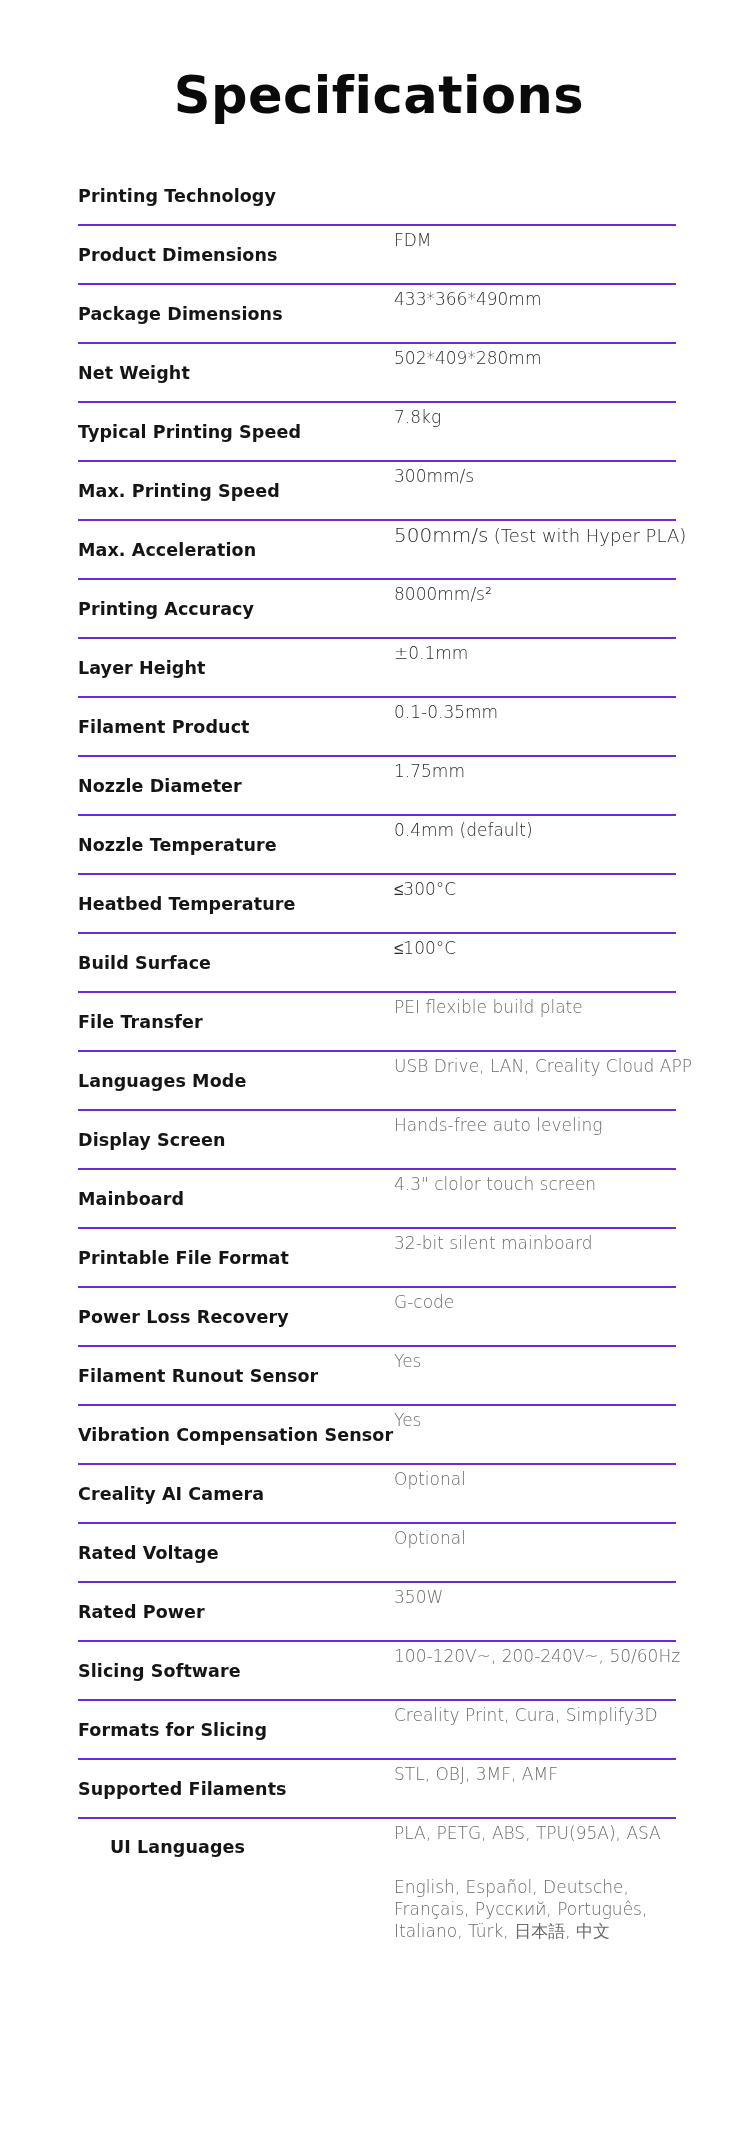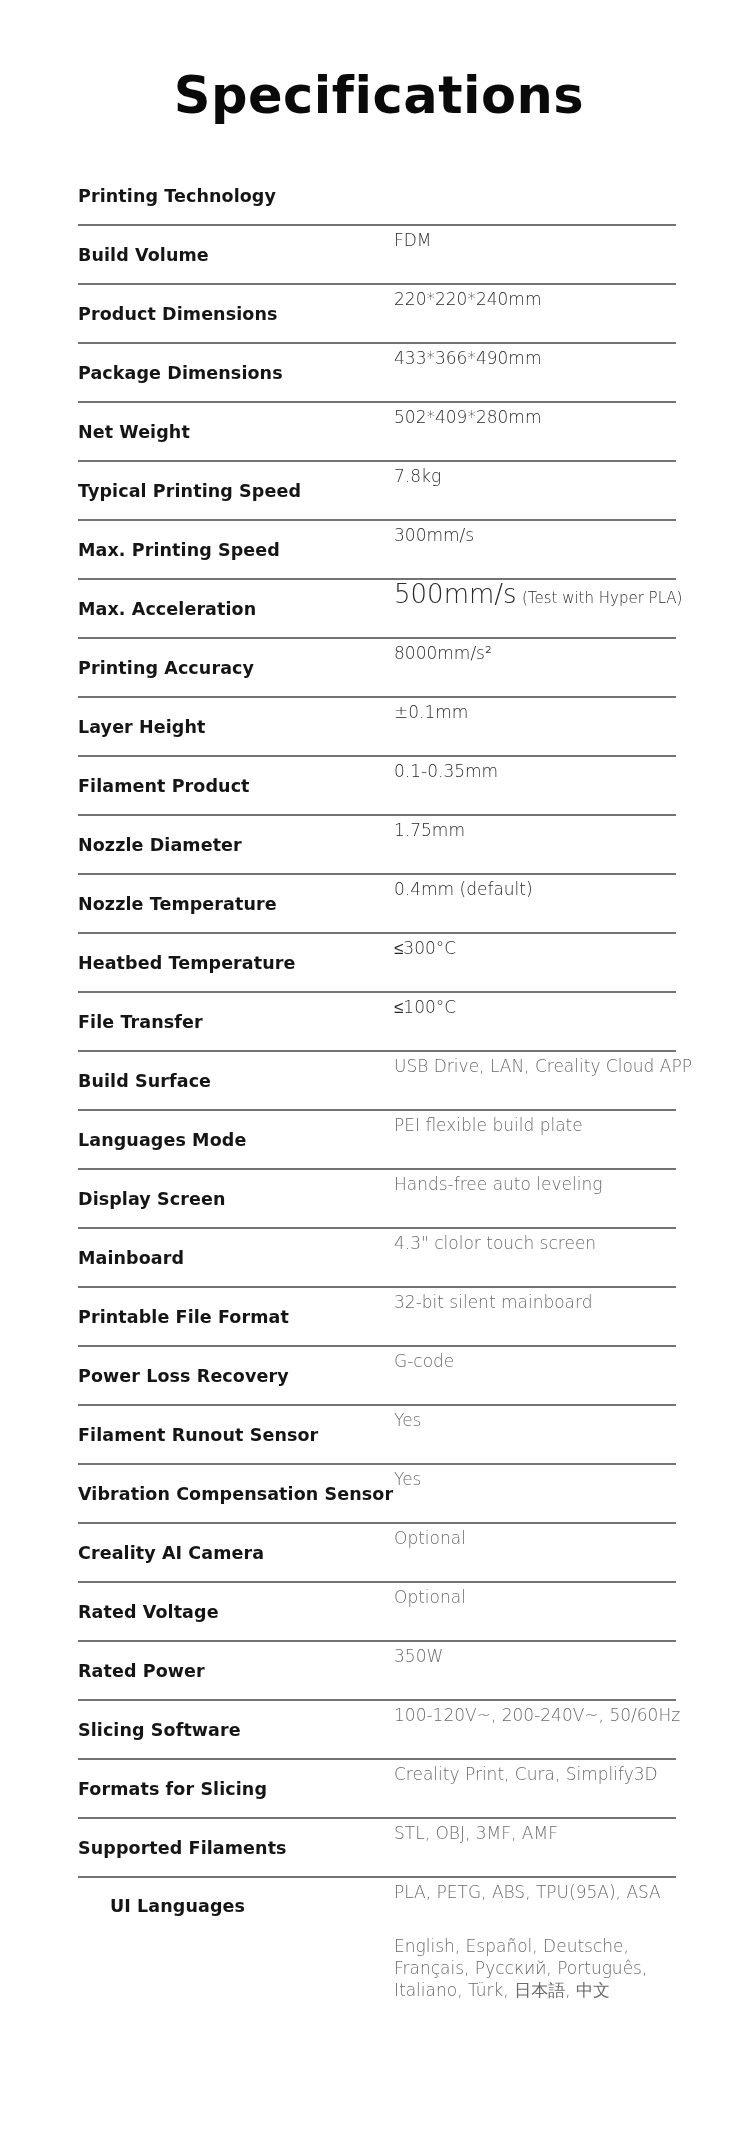--- a/index.html
+++ b/index.html
@@ -1,46 +1,42 @@
 <!DOCTYPE html>
 <html><head>
 <meta charset="utf-8">
 <style>
   html, body { margin: 0; padding: 0; background: #ffffff; }
   body { width: 750px; height: 2149px; position: relative; overflow: hidden;
          font-family: "DejaVu Sans", "Liberation Sans", sans-serif; color: #111; }
   .title { position: absolute; top: 62px; left: 0; width: 750px; text-align: center;
            font-size: 51px; font-weight: bold; letter-spacing: 0.5px; color: #0a0a0a; margin: 4px; }
   .specs { position: absolute; top: 167px; left: 78px; width: 598px; }
-  .row { position: relative; height: 57px; border-bottom: 2px solid #737373; }
+  .row { position: relative; height: 57px; border-bottom: 2px solid #6d28d9; }
   .row.last { border-bottom: none; height: 120px; }
   .label { position: absolute; left: 0; top: 50%; transform: translateY(-50%);
            font-size: 17.5px; font-weight: 600; color: #151515; white-space: nowrap; letter-spacing: 0.1px; }
   .value { position: absolute; left: 316px; top: 50%; transform: translateY(-50%);
            font-size: 17px; color: #2a2a2a; white-space: nowrap; font-weight: 300; margin-top: 44px; }
   .value.light { color: #6a6a6a; }
   .value.multi { white-space: normal; width: 270px; line-height: 22px; }
   .row.last .label { top: 18px; transform: none; margin-left: 32px; }
   .row.last .value { top: 13px; transform: none; width: 290px; }
-  .big { font-size: 26px; }
-  .note { font-size: 15px; }
+  .big { font-size: 20px; }
+  .note { font-size: 18px; }
 </style>
 </head>
 <body>
 
 <h1 class="title">Specifications</h1>
 
 <div class="specs">
   <div class="row">
       <span class="label">Printing Technology</span>
       <span class="value">FDM</span>
-    </div>
-  <div class="row">
-      <span class="label">Build Volume</span>
-      <span class="value">220*220*240mm</span>
     </div>
   <div class="row">
       <span class="label">Product Dimensions</span>
       <span class="value">433*366*490mm</span>
     </div>
   <div class="row">
       <span class="label">Package Dimensions</span>
       <span class="value">502*409*280mm</span>
     </div>
   <div class="row">
@@ -77,26 +73,26 @@
     </div>
   <div class="row">
       <span class="label">Nozzle Temperature</span>
       <span class="value">≤300°C</span>
     </div>
   <div class="row">
       <span class="label">Heatbed Temperature</span>
       <span class="value">≤100°C</span>
     </div>
   <div class="row">
+      <span class="label">Build Surface</span>
+      <span class="value light">PEI flexible build plate</span>
+    </div>
+  <div class="row">
       <span class="label">File Transfer</span>
       <span class="value light">USB Drive, LAN, Creality Cloud APP</span>
-    </div>
-  <div class="row">
-      <span class="label">Build Surface</span>
-      <span class="value light">PEI flexible build plate</span>
     </div>
   <div class="row">
       <span class="label">Languages Mode</span>
       <span class="value light">Hands-free auto leveling</span>
     </div>
   <div class="row">
       <span class="label">Display Screen</span>
       <span class="value light">4.3" clolor touch screen</span>
     </div>
   <div class="row">

